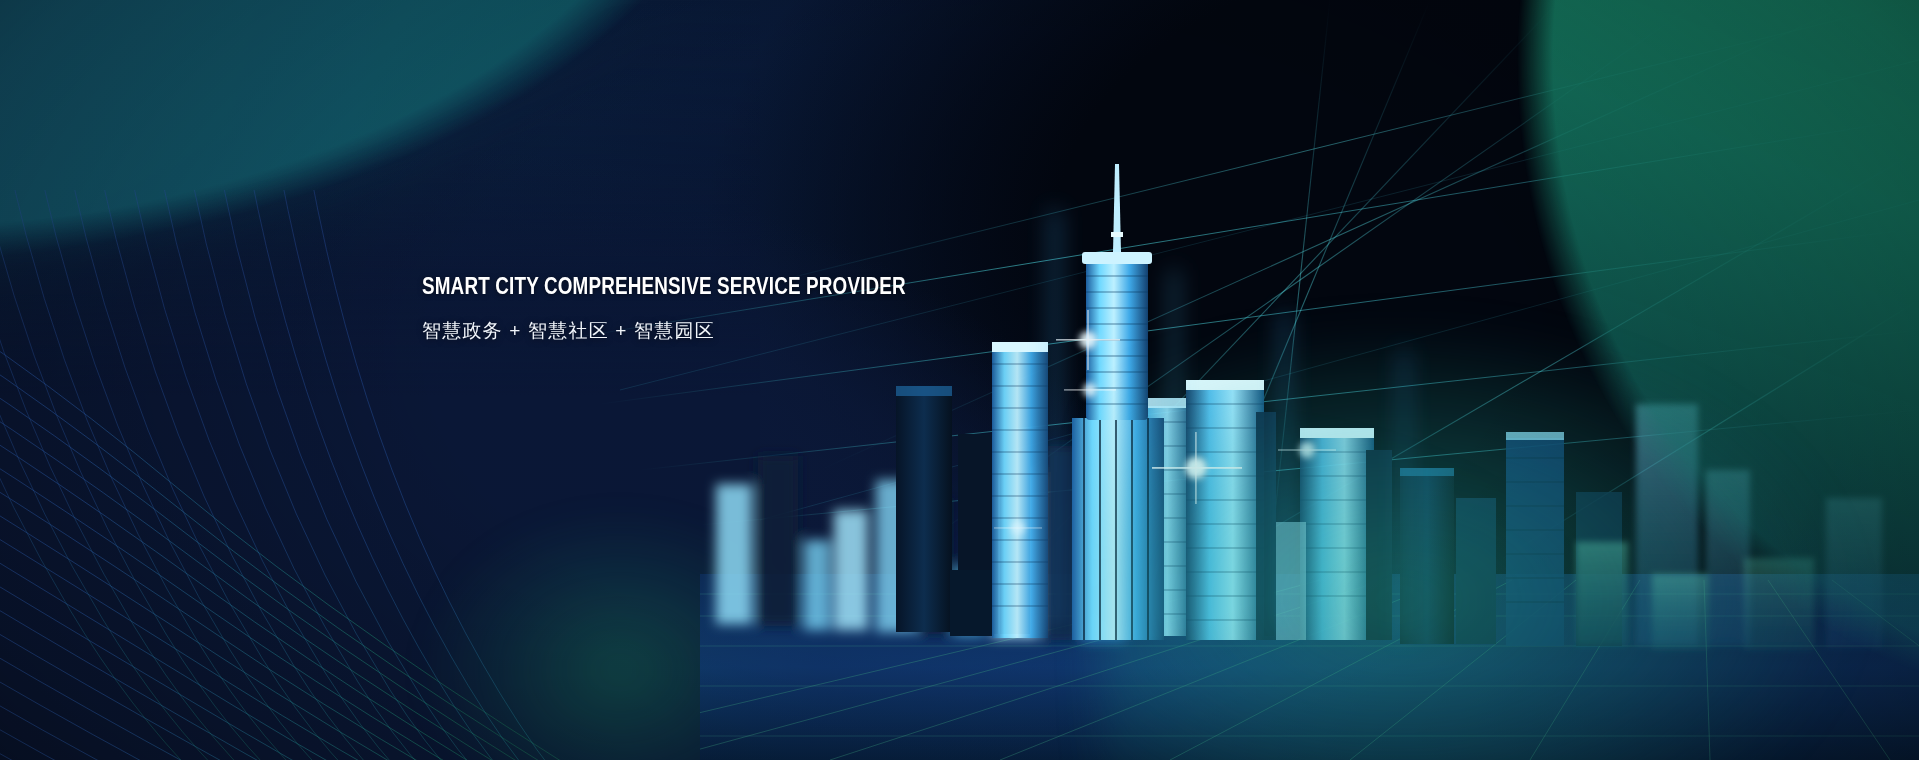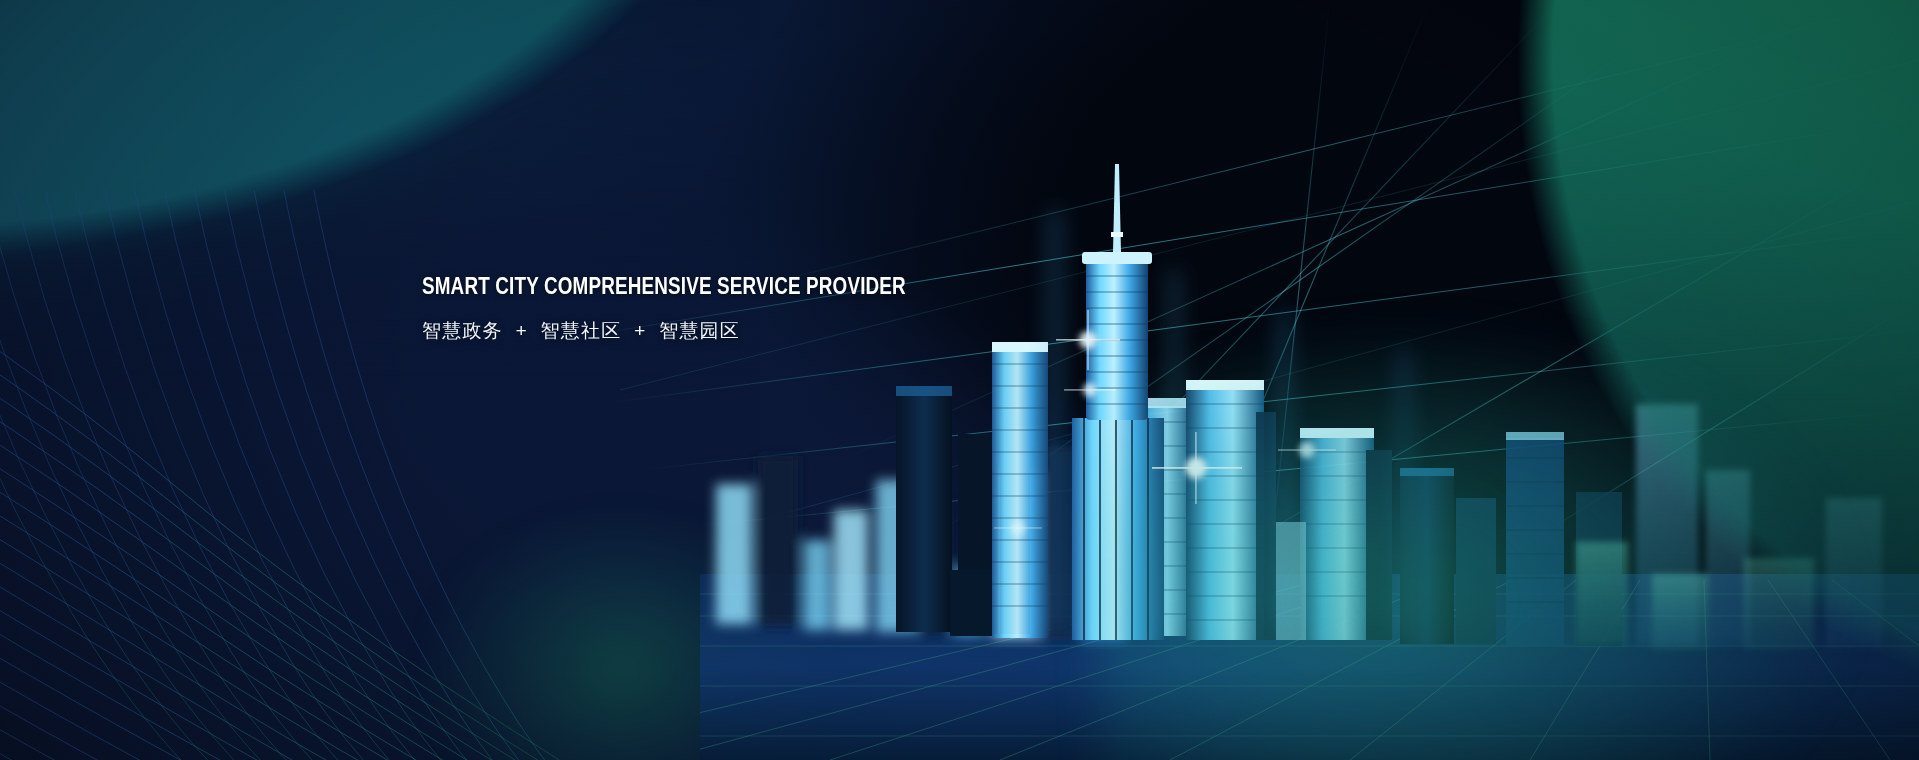--- a/index.html
+++ b/index.html
@@ -173,21 +173,21 @@
         #1a7753 100%);
     -webkit-background-clip: text;
     background-clip: text;
     color: transparent;
     -webkit-text-fill-color: transparent;
     filter: drop-shadow(0 2px 10px rgba(0,0,0,0.5));
   }
 
   .subline {
     margin-top: 20px;
-    font-family: Liberation Mono, monospace;
+    font-family: Liberation Sans, sans-serif;
     font-weight: 400;
     font-size: 19px;
     letter-spacing: 1.2px;
     color: #f2f6fb;
     white-space: nowrap;
     text-shadow: 0 1px 6px rgba(0,0,0,0.6);
   }
 </style>
 </head>
 <body>

